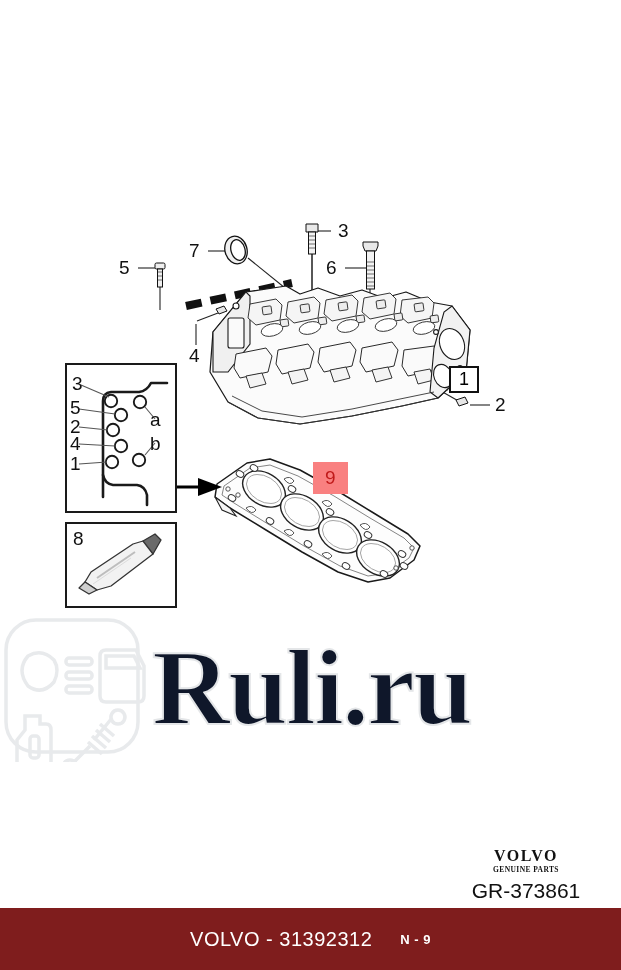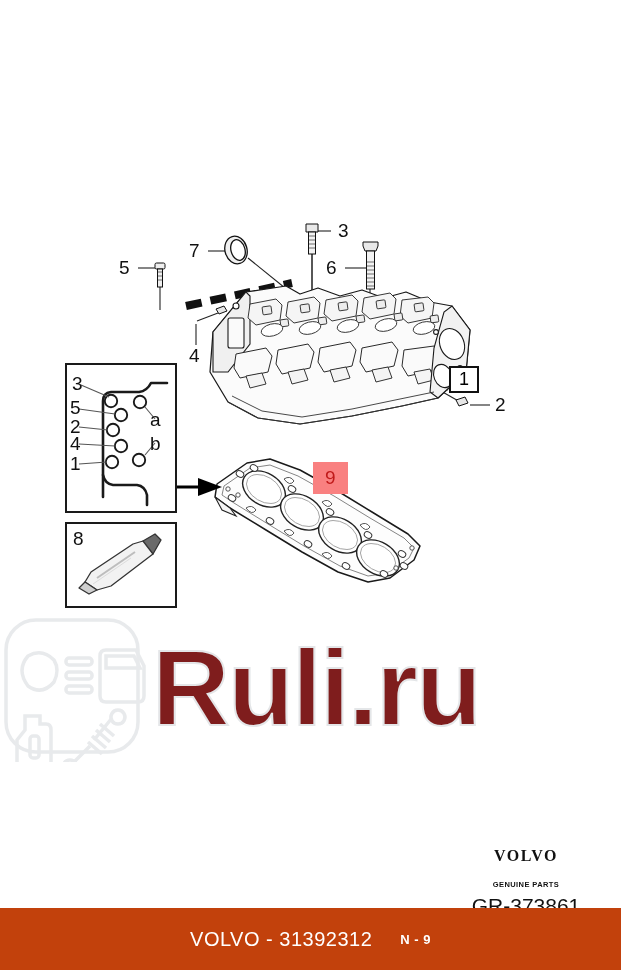--- a/index.html
+++ b/index.html
@@ -29,25 +29,25 @@
     left: 0;
     top: 612px;
     width: 621px;
     height: 150px;
     pointer-events: none;
   }
   .wm-text {
     position: absolute;
     left: 152px;
     top: 634px;
-    font-family: Liberation Sans, sans-serif;
+    font-family: Liberation Serif, serif;
     font-size: 108px;
     font-weight: bold;
     letter-spacing: -2px;
-    color: #7f1d1d;
+    color: #0f172a;
     -webkit-text-stroke: 2px #e4e6e8;
     line-height: 1;
     white-space: nowrap;
     user-select: none;
   }
 
   
   .diagram {
     position: absolute;
     left: 0; top: 0;
@@ -102,44 +102,44 @@
   }
   .volvo-word {
     font-family: "Liberation Serif", serif;
     font-weight: bold;
     font-size: 16px;
     letter-spacing: 1.5px;
     color: #111;
     line-height: 1;
   }
   .volvo-sub {
-    font-family: Liberation Sans, sans-serif;
+    font-family: Liberation Serif, serif;
     font-weight: bold;
     font-size: 7.5px;
     letter-spacing: 0.4px;
     color: #111;
-    margin-top: 17px;
+    margin-top: 2px;
     line-height: 1;
   }
   .grcode {
     font-family: "Liberation Sans", sans-serif;
     font-size: 21px;
     color: #111;
     margin-top: 6px;
     line-height: 1;
   }
 
   
   .footer {
     position: absolute;
     left: 0;
     bottom: 0;
     width: 621px;
     height: 62px;
-    background: #c2410c;
+    background: #7f1d1d;
     display: flex;
     align-items: center;
     justify-content: center;
     gap: 28px;
   }
   .footer-part {
     color: #ffffff;
     font-family: "Liberation Sans", sans-serif;
     font-size: 20px;
     letter-spacing: 0.5px;

